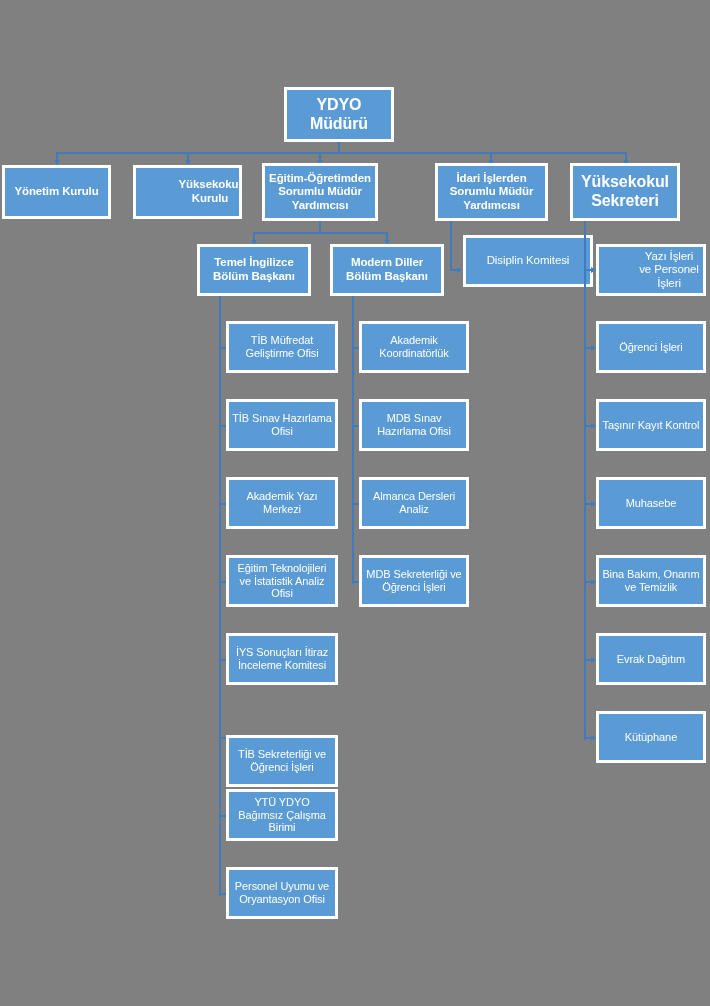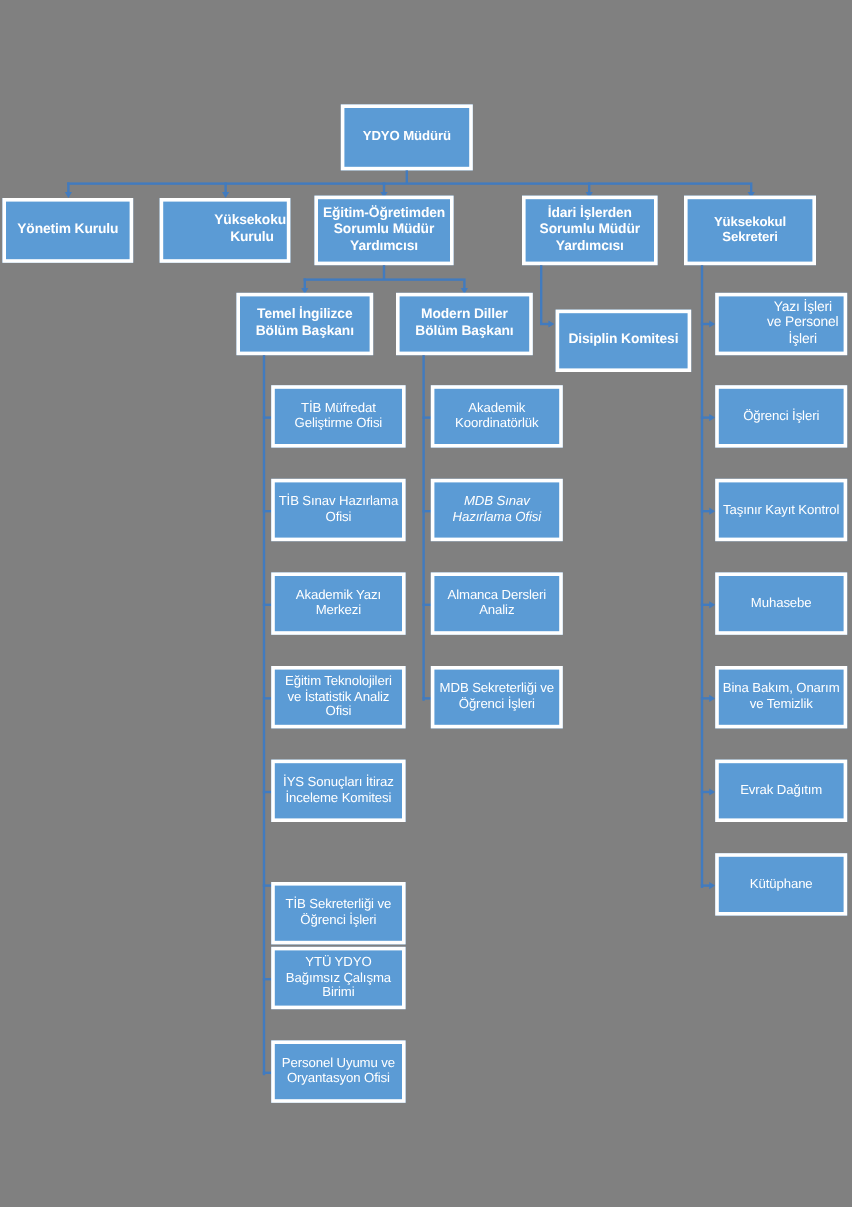--- a/index.html
+++ b/index.html
@@ -25,21 +25,21 @@
     align-items: center;
     justify-content: center;
     text-align: center;
     line-height: 1.18;
     font-size: 11.5px;
     padding: 2px 3px;
     letter-spacing: -0.1px;
   }
   .node.bold { font-weight: bold; }
   .node.reg  { font-weight: normal; }
-  .node.t12 { font-size: 11px; }
+  .node.t12 { font-size: 16px; }
   .node.t11 { font-size: 11px; }
 
   .conn {
     position: absolute;
     background: #417BBF;
   }
   .conn.h { height: 2px; }
   .conn.v { width: 2px; }
 
   .arrow {
@@ -97,21 +97,21 @@
   <div class="conn h" style="left:253px; top:232px; width:133px;"></div>
   <div class="conn v" style="left:253px; top:232px; height:9px;"></div>
   <div class="arrow down" style="left:250.5px; top:240px;"></div>
   <div class="conn v" style="left:386px; top:232px; height:9px;"></div>
   <div class="arrow down" style="left:383.5px; top:240px;"></div>
 
   <div class="node bold" style="left:197px; top:244px; width:114px; height:52px;">Temel İngilizce Bölüm Başkanı</div>
 
   <div class="node bold" style="left:330px; top:244px; width:114px; height:52px;">Modern Diller Bölüm Başkanı</div>
 
-  <div class="node reg" style="left:463px; top:258px; width:113px; height:52px;font-weight:bold;">Disiplin Komitesi</div>
+  <div class="node reg" style="left:463px; top:235px; width:130px; height:52px;">Disiplin Komitesi</div>
 
   <div class="node reg" style="left:596px; top:244px; width:110px; height:52px;padding-left:39px;">Yazı İşleri ve Personel İşleri</div>
 
   <div class="conn v" style="left:450px; top:221px; height:49px;"></div>
   <div class="conn h" style="left:450px; top:269px; width:8px;"></div>
   <div class="arrow right" style="left:457px; top:266.5px;"></div>
 
   <div class="conn v" style="left:219px; top:296px; height:600px;"></div>
 
   <div class="conn h" style="left:219px; top:347px; width:8px;"></div>
@@ -155,21 +155,21 @@
   <div class="conn h" style="left:352px; top:425px; width:8px;"></div>
   <div class="arrow right" style="left:359px; top:422.5px;"></div>
 
   <div class="conn h" style="left:352px; top:503px; width:8px;"></div>
   <div class="arrow right" style="left:359px; top:500.5px;"></div>
 
   <div class="conn h" style="left:352px; top:581px; width:8px;"></div>
   <div class="arrow right" style="left:359px; top:578.5px;"></div>
 
   <div class="node reg t11" style="left:359px; top:321px; width:110px; height:52px;">Akademik Koordinatörlük</div>
-  <div class="node reg t11" style="left:359px; top:399px; width:110px; height:52px;font-style:italic;">MDB Sınav Hazırlama Ofisi</div>
+  <div class="node reg t11" style="left:359px; top:399px; width:110px; height:52px;">MDB Sınav Hazırlama Ofisi</div>
   <div class="node reg t11" style="left:359px; top:477px; width:110px; height:52px;">Almanca Dersleri Analiz</div>
   <div class="node reg t11" style="left:359px; top:555px; width:110px; height:52px;">MDB Sekreterliği ve Öğrenci İşleri</div>
 
   <div class="conn v" style="left:584px; top:221px; height:519px;"></div>
 
   <div class="conn h" style="left:584px; top:269px; width:8px;"></div>
   <div class="arrow right" style="left:591px; top:266.5px;"></div>
 
   <div class="conn h" style="left:584px; top:347px; width:8px;"></div>
   <div class="arrow right" style="left:591px; top:344.5px;"></div>

